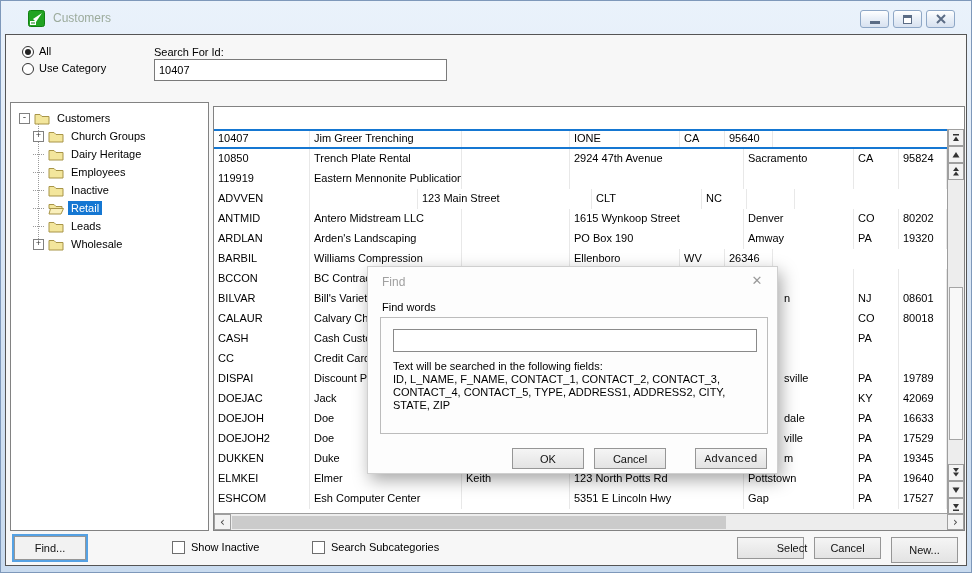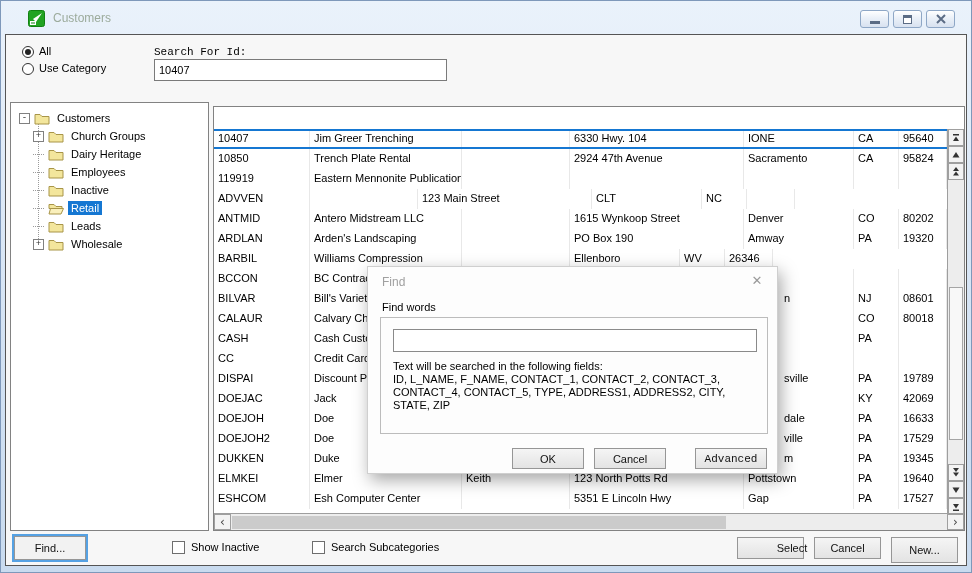--- a/index.html
+++ b/index.html
@@ -20,21 +20,21 @@
   .g-restore{width:9px;height:9px;border:1px solid #5b6c85;border-top:3px solid #5b6c85;background:#fff;}
 
   
   .client{position:absolute;left:4px;top:33px;right:4px;bottom:6px;background:#f7f7f7;border:1px solid #555;}
 
   
   .radio{position:absolute;width:12px;height:12px;border:1px solid #333;border-radius:50%;background:#fff;}
   .radio.on::after{content:"";position:absolute;left:2px;top:2px;width:6px;height:6px;border-radius:50%;background:#222;}
   .r-all{left:16px;top:11px}.r-cat{left:16px;top:28px}
   .lbl-all{position:absolute;left:33px;top:10px}.lbl-cat{position:absolute;left:33px;top:27px}
-  .search-label{position:absolute;left:148px;top:11px;font-family:Liberation Mono, monospace;}
+  .search-label{position:absolute;left:148px;top:11px;}
   .search-input{position:absolute;left:148px;top:24px;width:293px;height:22px;border:1px solid #7a7a7a;
     font:11px "Liberation Sans",sans-serif;padding-left:4px;background:#fff;}
 
   
   .treepanel{position:absolute;left:4px;top:67px;width:199px;height:429px;background:#fff;border:1px solid var(--panelborder);overflow:hidden;}
   .tree{position:relative;padding-top:6px;}
   .tree-vline{position:absolute;left:27px;top:21px;height:121px;width:0;border-left:1px dotted #9b9b9b;}
   .titem{height:18px;display:flex;align-items:center;white-space:nowrap;position:relative;}
   .titem.l0{padding-left:8px}.titem.l1{padding-left:22px}
   .expander{width:11px;height:11px;border:1px solid #808080;background:#fff;font:9px/9px "Liberation Mono",monospace;
@@ -203,21 +203,20 @@
           <div class="cell c1"><span>Last Name</span></div>
           <div class="cell c3"><span>Address 1</span></div>
           <div class="cell c5"><span>State</span></div>
           <div class="cell c6"><span>Zip</span></div>
         </div>
       <div class="tbody" id="tbody">
           <div class="trow sel">
             <div class="cell c0">10407</div>
             <div class="cell c1">Jim Greer Trenching</div>
             <div class="cell c2"></div>
-            <div class="cell c3">6330 Hwy. 104</div>
             <div class="cell c4">IONE</div>
             <div class="cell c5">CA</div>
             <div class="cell c6">95640</div>
           </div>
           <div class="trow">
             <div class="cell c0">10850</div>
             <div class="cell c1">Trench Plate Rental</div>
             <div class="cell c2"></div>
             <div class="cell c3">2924 47th Avenue</div>
             <div class="cell c4">Sacramento</div>

